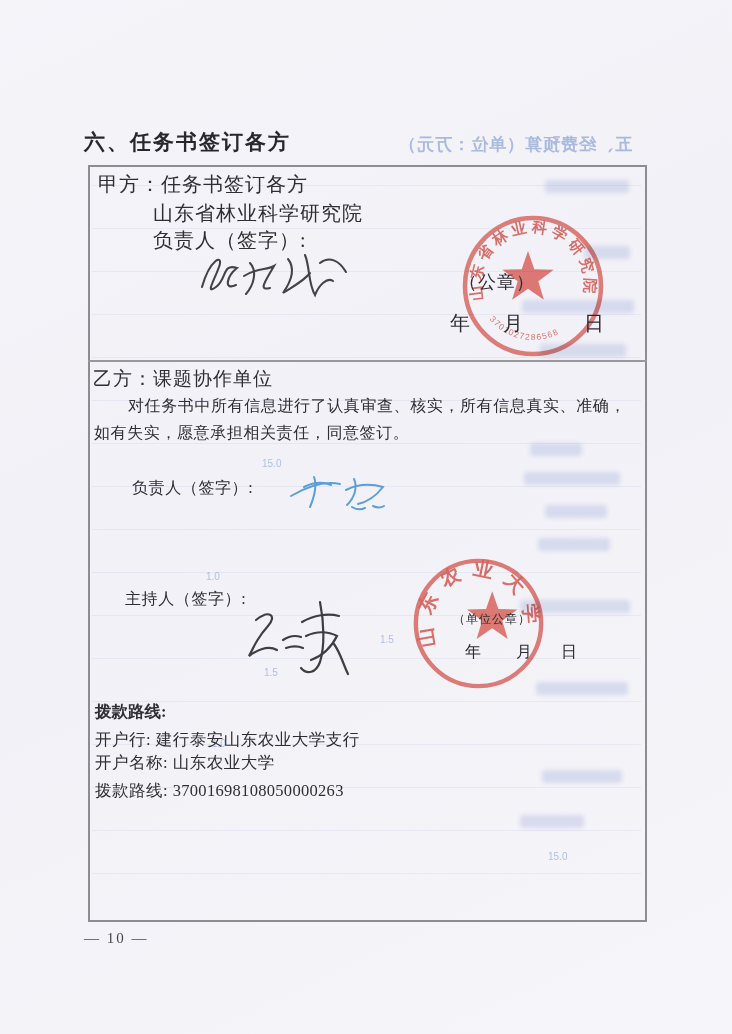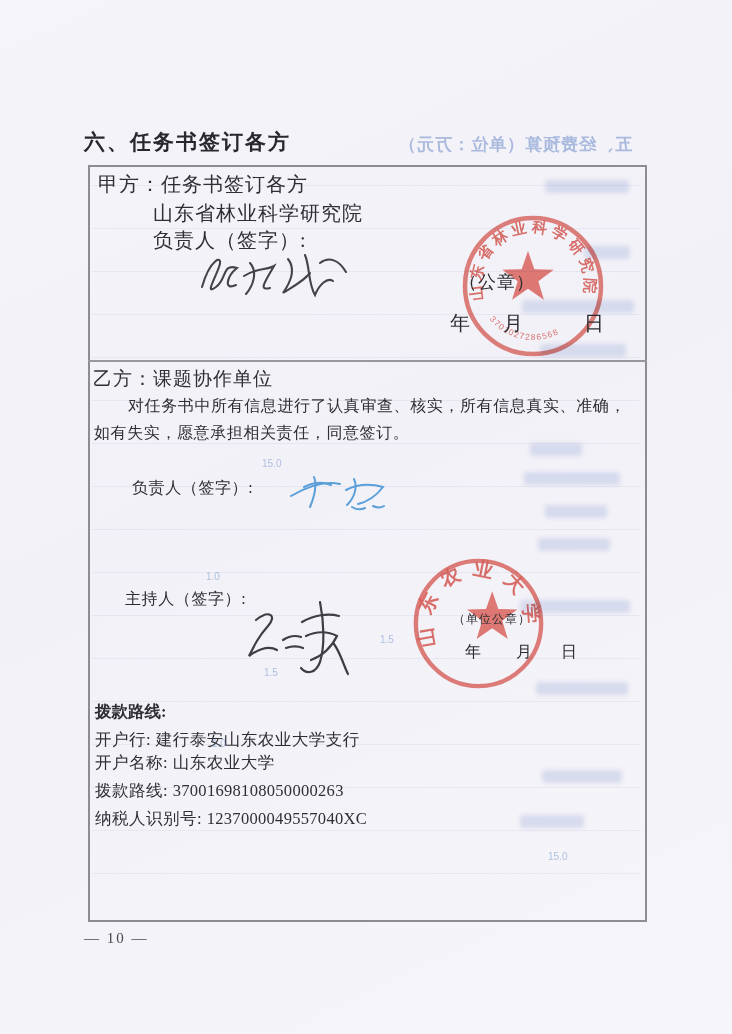--- a/index.html
+++ b/index.html
@@ -183,20 +183,16 @@
     <span>山东农业大学</span>
   </div>
   <div class="abs fund-line" style="left:95px;top:729px">
     <span>开户行:</span>
     <span>建行泰安山东农业大学支行</span>
   </div>
   <div class="abs fund-line" style="left:95px;top:780px">
     <span>拨款路线:</span>
     <span class="digits">37001698108050000263</span>
   </div>
-  <div class="abs fund-line" style="left:95px;top:808px">
-    <span>纳税人识别号:</span>
-    <span class="digits">1237000049557040XC</span>
-  </div>
 
   <div class="abs page-num" style="left:84px;top:930px">— 10 —</div>
 
 </div>
 
 </body></html>

